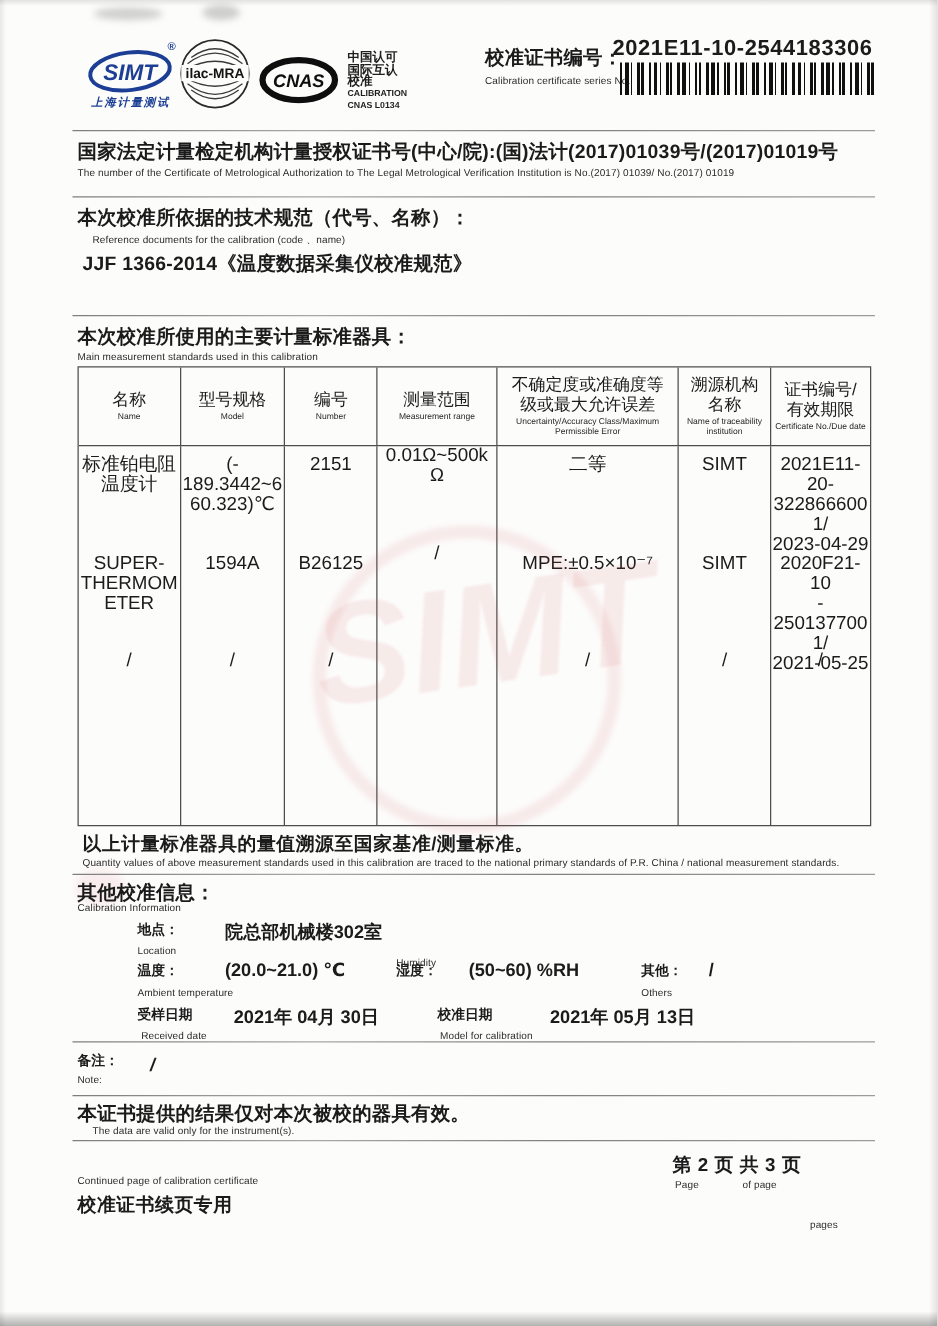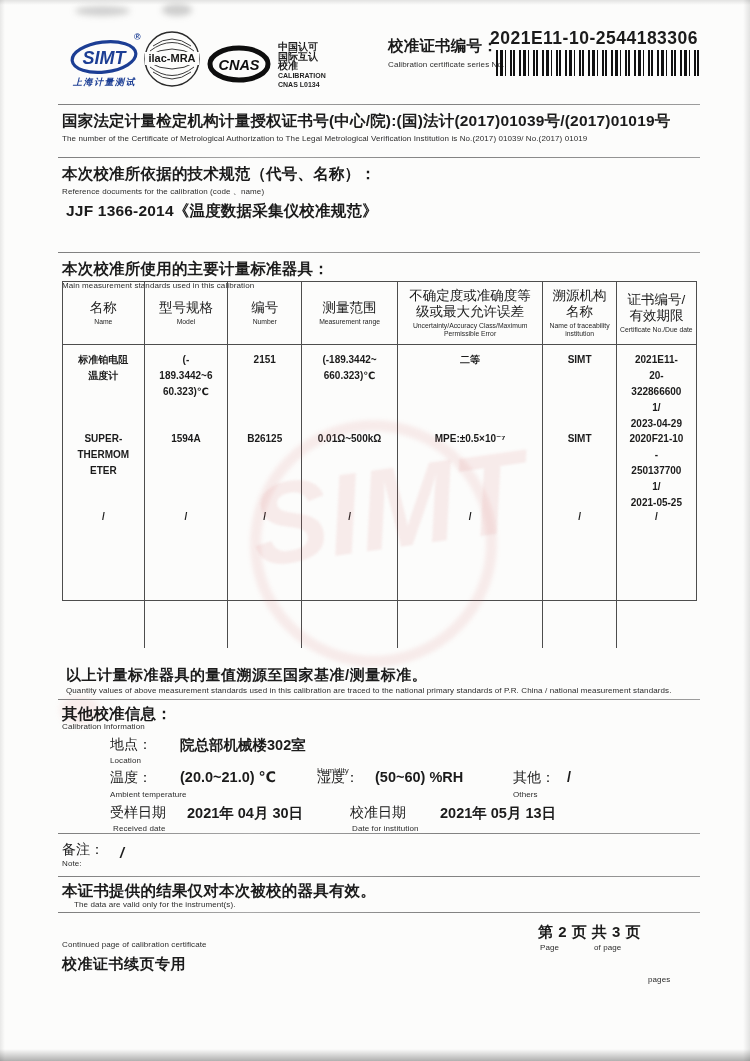--- a/index.html
+++ b/index.html
@@ -11,35 +11,35 @@
   .en-s{font-size:8px;color:#2b2b2b;letter-spacing:.1px;}
   .hr{position:absolute;left:58px;width:642px;height:1px;background:linear-gradient(90deg,#7e7e7e,#a7a7a7 30%,#818181 60%,#9c9c9c);}
   
   .simt-sub{font-size:9px;font-weight:700;color:#1c3e94;letter-spacing:1.5px;}
   .cnas-block div{line-height:9.5px;}
   .cnas-zh{font-size:10px;font-weight:700;color:#1e1e1e;}
   .cnas-en{font-size:7px;font-weight:700;color:#1e1e1e;}
   .certnum{font-size:17.5px;font-weight:700;letter-spacing:.5px;}
   .barcode{height:26px;background:repeating-linear-gradient(90deg,#101010 0 2px,transparent 2px 4px,#101010 4px 7px,transparent 7px 9px,#101010 9px 10px,transparent 10px 14px,#101010 14px 16px,transparent 16px 17px,#101010 17px 19px,transparent 19px 23px);}
   
-  .table{position:absolute;left:62px;top:281px;width:635px;height:320px;border:1.3px solid #4d4d4d;box-sizing:border-box;}
+  .table{position:absolute;left:62px;top:293px;width:635px;height:368px;border:1.3px solid #4d4d4d;box-sizing:border-box;}
   .tgrid{display:grid;grid-template-columns:12.9% 13.2% 11.7% 15.1% 23% 11.6% 12.5%;}
   .thead{height:63px;border-bottom:1.3px solid #4d4d4d;box-sizing:border-box;}
   .th{border-right:1.2px solid #4d4d4d;display:flex;flex-direction:column;justify-content:center;align-items:center;text-align:center;padding:2px 1px;box-sizing:border-box;}
   .th:last-child{border-right:none;}
   .th-zh{font-size:13.5px;white-space:pre-line;line-height:16px;}
   .th-en{font-size:6.8px;white-space:pre-line;line-height:8.5px;margin-top:2px;color:#262626;}
   .tbody{height:303px;}
   .tcol{border-right:1.2px solid #4d4d4d;text-align:center;box-sizing:border-box;height:100%;}
   .tcol:last-child{border-right:none;}
-  .td{font-size:10px;line-height:16px;white-space:pre-line;word-wrap:break-word;font-weight:700;padding:0 1px;}
+  .td{font-size:15px;line-height:16px;white-space:pre-line;word-wrap:break-word;font-weight:400;padding:0 1px;}
   .td.r1{height:86px;padding-top:7px;box-sizing:border-box;}
   .td.r2{height:78px;}
   .td.r3{height:30px;}
-  .lbl{font-weight:400;font-size:14px;}
+  .lbl{font-weight:700;font-size:11px;}
   .val{font-weight:600;font-size:14.5px;}
   
   .stamp-ring{position:absolute;left:250px;top:420px;width:225px;height:225px;border:11px solid rgba(205,85,85,.10);border-radius:50%;filter:blur(2px);}
   .stamp-txt{position:absolute;left:255px;top:440px;width:300px;height:200px;overflow:hidden;font-size:115px;font-weight:700;font-style:italic;color:rgba(210,90,90,.10);transform:rotate(-8deg);filter:blur(1px);}
   .smudge{position:absolute;border-radius:50%;filter:blur(3px);}
   .edge-b{position:absolute;left:0;right:0;bottom:0;height:12px;background:linear-gradient(to bottom,rgba(0,0,0,0),rgba(0,0,0,.30));}
   .edge-t{position:absolute;left:0;right:0;top:0;height:5px;background:linear-gradient(to top,rgba(0,0,0,0),rgba(0,0,0,.10));}
   .edge-r{position:absolute;top:0;bottom:0;right:0;width:7px;background:linear-gradient(to right,rgba(0,0,0,0),rgba(0,0,0,.10));}
   .edge-l{position:absolute;top:0;bottom:0;left:0;width:5px;background:linear-gradient(to left,rgba(0,0,0,0),rgba(0,0,0,.08));}
 </style>
@@ -96,21 +96,21 @@
   <div class="abs barcode" style="left:496px;top:50px;width:206px;"></div>
 
   <div class="hr" style="top:104px;"></div>
 
   <div class="abs zh-h2" style="left:62px;top:111px;width:645px;">国家法定计量检定机构计量授权证书号(中心/院):(国)法计(2017)01039号/(2017)01019号</div>
   <div class="abs en-s" style="left:62px;top:134px;width:645px;">The number of the Certificate of Metrological Authorization to The Legal Metrological Verification Institution is No.(2017) 01039/ No.(2017) 01019</div>
 
   <div class="hr" style="top:157px;"></div>
 
   <div class="abs zh-h2" style="left:62px;top:164px;">本次校准所依据的技术规范（代号、名称）：</div>
-  <div class="abs en-s" style="left:62px;top:186px;">Reference documents for the calibration (code 、name)</div>
+  <div class="abs en-s" style="left:74px;top:186px;">Reference documents for the calibration (code 、name)</div>
   <div class="abs zh-h2" style="left:66px;top:201px;">JJF 1366-2014《温度数据采集仪校准规范》</div>
 
   <div class="hr" style="top:252px;"></div>
 
   <div class="abs zh-h2" style="left:62px;top:259px;">本次校准所使用的主要计量标准器具：</div>
   <div class="abs en-s" style="left:62px;top:281px;">Main measurement standards used in this calibration</div>
 
   <div class="table">
     <div class="tgrid thead">
       <div class="th">
@@ -162,22 +162,20 @@
 60.323)℃</div>
         <div class="td r2">1594A</div>
         <div class="td r3">/</div>
       </div>
       <div class="tcol">
         <div class="td r1">2151</div>
         <div class="td r2">B26125</div>
         <div class="td r3">/</div>
       </div>
       <div class="tcol">
-        <div class="td r1">(-189.3442~
-660.323)℃</div>
         <div class="td r2">0.01Ω~500kΩ</div>
         <div class="td r3">/</div>
       </div>
       <div class="tcol">
         <div class="td r1">二等</div>
         <div class="td r2">MPE:±0.5×10⁻⁷</div>
         <div class="td r3">/</div>
       </div>
       <div class="tcol">
         <div class="td r1">SIMT</div>
@@ -223,21 +221,21 @@
   <div class="abs val" style="left:567px;top:769px;">/</div>
   <div class="abs en-s" style="left:110px;top:790px;">Ambient temperature</div>
   <div class="abs en-s" style="left:317px;top:766px;text-align:right;">Humidity</div>
   <div class="abs en-s" style="left:513px;top:790px;">Others</div>
 
   <div class="abs lbl" style="left:110px;top:804px;">受样日期</div>
   <div class="abs val" style="left:187px;top:804px;">2021年 04月 30日</div>
   <div class="abs lbl" style="left:350px;top:804px;">校准日期</div>
   <div class="abs val" style="left:440px;top:804px;">2021年 05月 13日</div>
   <div class="abs en-s" style="left:113px;top:824px;text-align:center;">Received date</div>
-  <div class="abs en-s" style="left:352px;top:824px;">Date for institution</div>
+  <div class="abs en-s" style="left:352px;top:824px;">Model for calibration</div>
 
   <div class="hr" style="top:833px;"></div>
 
   <div class="abs lbl" style="left:62px;top:841px;">备注：</div>
   <div class="abs val" style="left:120px;top:845px;font-style:italic;">/</div>
   <div class="abs en-s" style="left:62px;top:859px;">Note:</div>
 
   <div class="hr" style="top:876px;"></div>
 
   <div class="abs zh-h2" style="left:62px;top:881px;">本证书提供的结果仅对本次被校的器具有效。</div>

